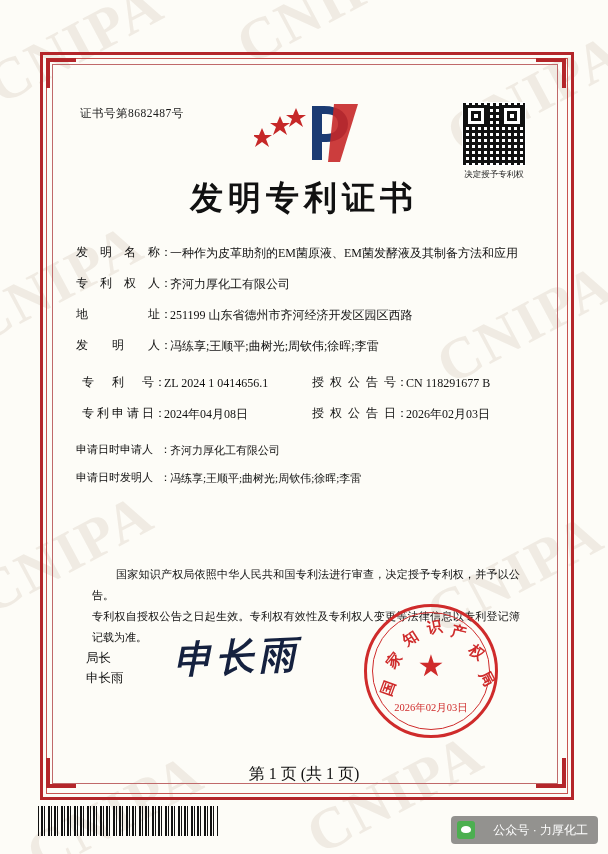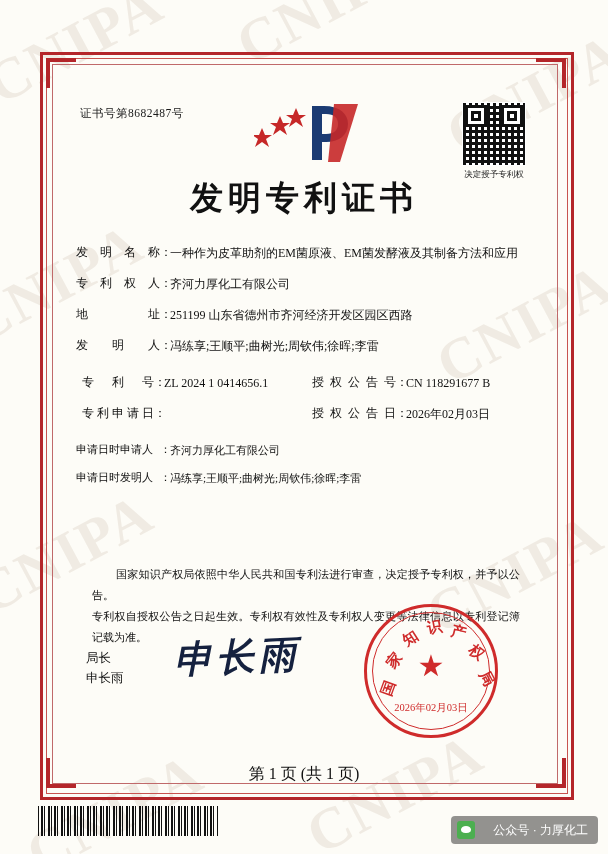--- a/index.html
+++ b/index.html
@@ -408,20 +408,21 @@
           <span class="lab">授权公告号</span>
           <span class="colon">：</span>
           <span class="val">CN 118291677 B</span>
         </div>
       </div>
 
       <div class="row-2col">
         <div class="half">
           <span class="lab">专利申请日</span>
           <span class="colon">：</span>
+          <span class="val">2024年04月08日</span>
         </div>
         <div class="half wide">
           <span class="lab">授权公告日</span>
           <span class="colon">：</span>
           <span class="val">2026年02月03日</span>
         </div>
       </div>
 
       <div class="divider-gap"></div>
 

